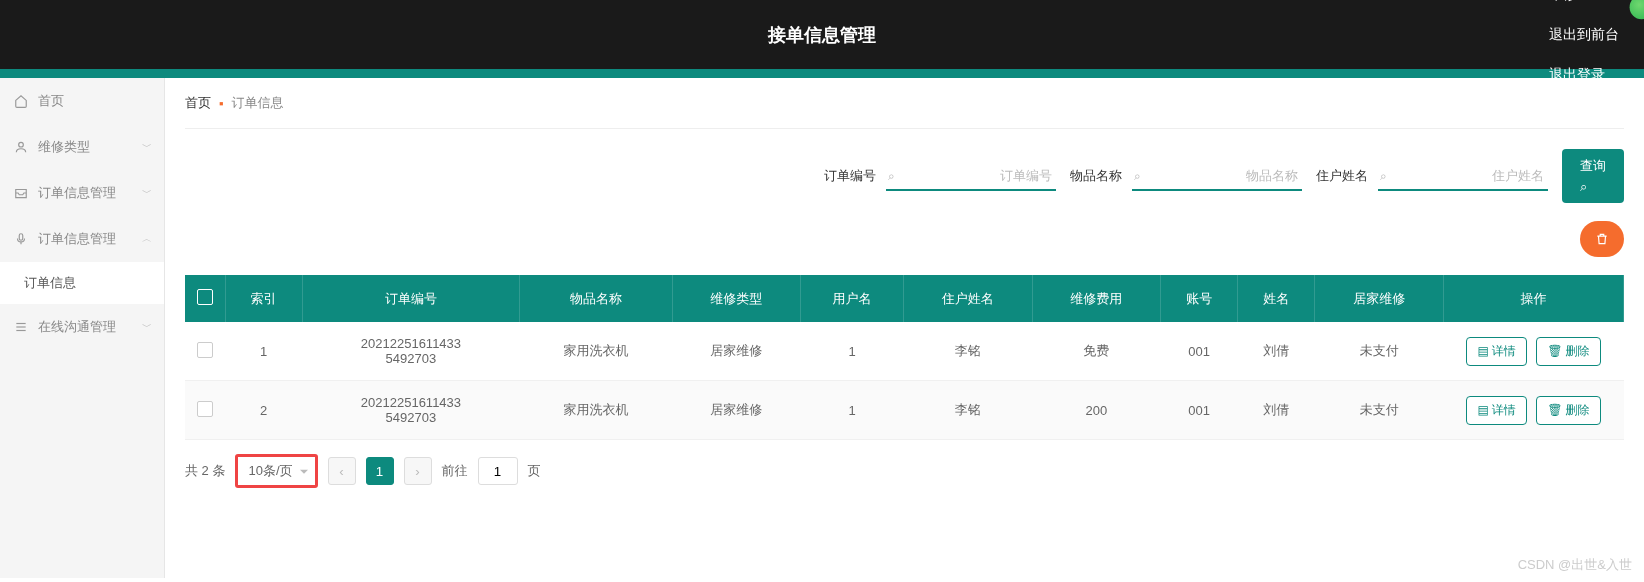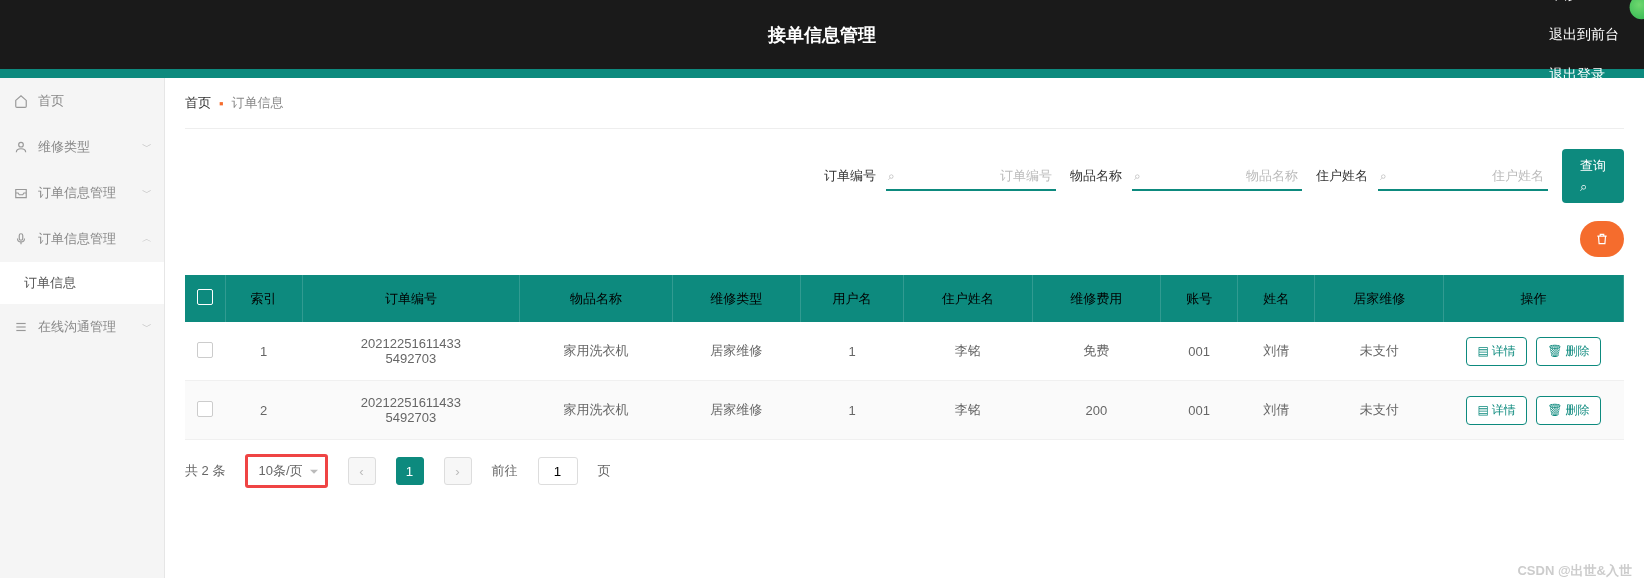--- a/index.html
+++ b/index.html
@@ -130,21 +130,21 @@
       height: 36px;
       cursor: pointer;
       display: inline-flex;
       align-items: center;
       justify-content: center;
     }
     
     .table { width: 100%; border-collapse: collapse; }
     .table th {
       background: #0d8a7e;
-      color: #000000;
+      color: #ffffff;
       padding: 14px 6px;
       font-weight: normal;
       font-size: 13px;
       border-right: 1px solid rgba(255,255,255,0.15);
     }
     .table td {
       padding: 14px 6px;
       text-align: center;
       border-bottom: 1px solid #f0f0f0;
       font-size: 13px;
@@ -171,21 +171,21 @@
       font-size: 12px;
       margin: 0 3px;
       display: inline-flex;
       align-items: center;
       gap: 3px;
     }
     
     .pagination {
       display: flex;
       align-items: center;
-      gap: 20px;
+      gap: 10px;
       padding: 14px 0;
       font-size: 13px;
       color: #666;
     }
     .page-size {
       border: 3px solid #ef4444;
       border-radius: 3px;
       padding: 5px 22px 5px 10px;
       cursor: pointer;
       position: relative;
@@ -222,24 +222,23 @@
       border: 1px solid #ddd;
       border-radius: 3px;
       width: 40px;
       height: 28px;
       text-align: center;
     }
     
     .watermark {
       position: fixed;
       right: 12px;
-      bottom: 2px;
+      bottom: 8px;
       color: #ccc;
       font-size: 13px;
-      font-weight: bold;
     }
     .badge-circle {
       position: fixed;
       right: 0;
       top: 0;
       width: 24px;
       height: 24px;
       border-radius: 50%;
       background: radial-gradient(circle at 40% 40%, #6fd86f, #2bb34f);
       transform: translate(40%, -20%);

